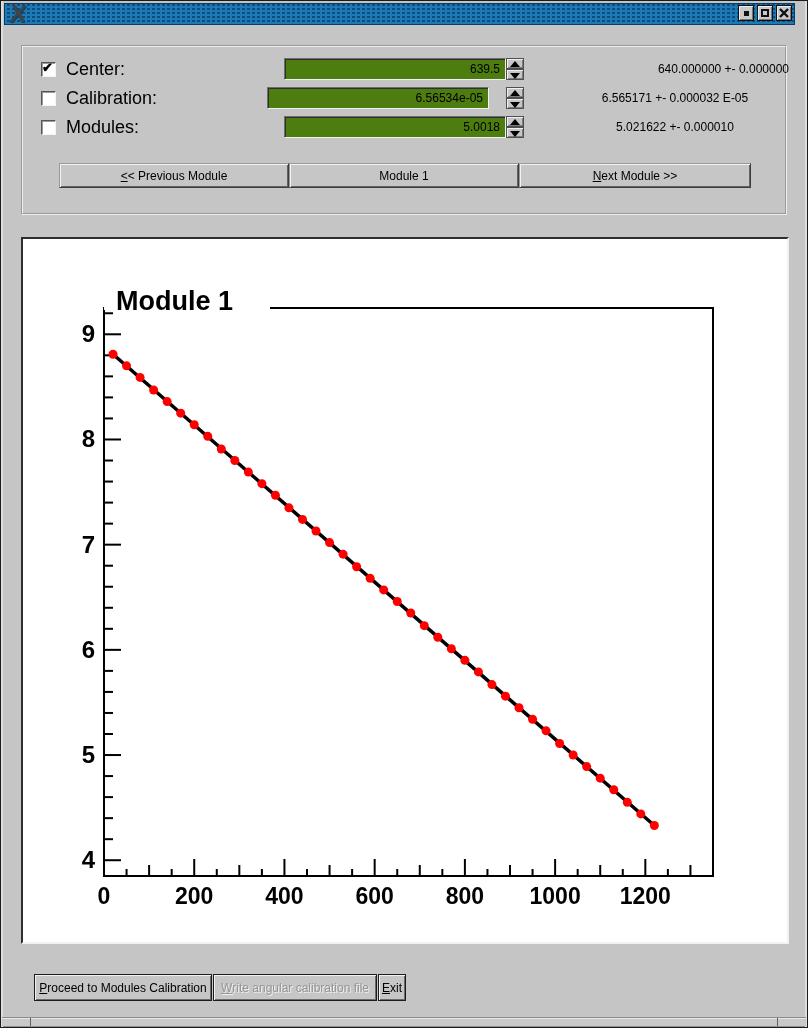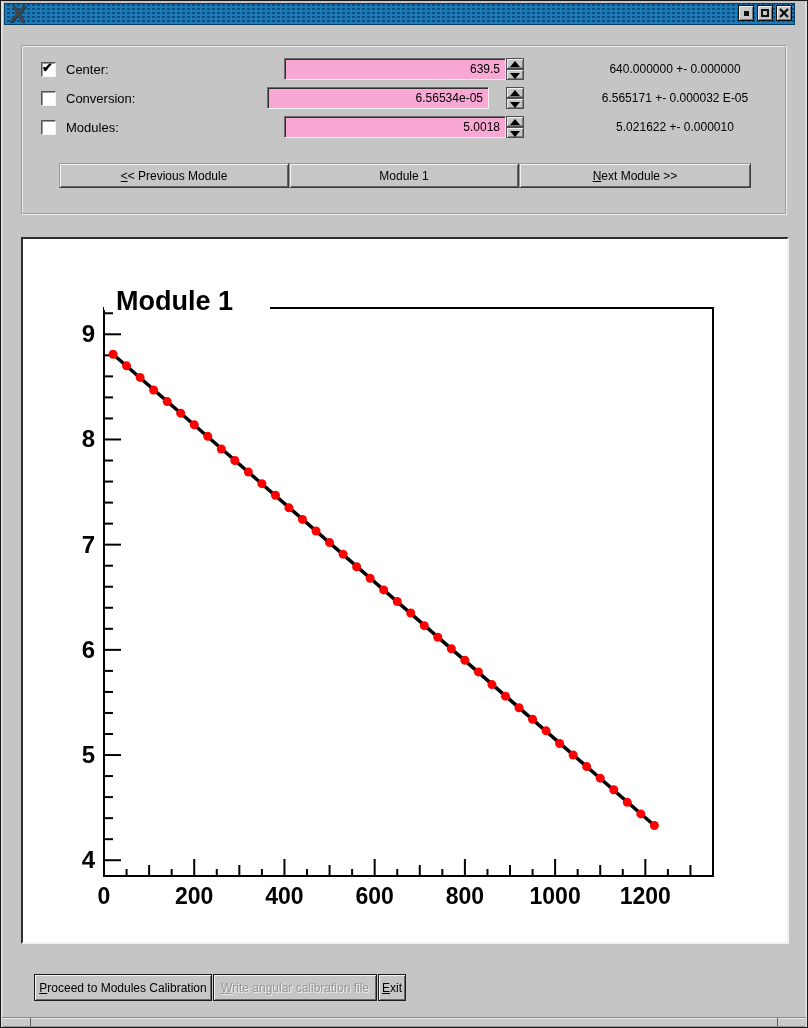--- a/index.html
+++ b/index.html
@@ -38,24 +38,24 @@
   .calib-row{position:absolute;left:40px;height:22px;display:flex;align-items:center;}
   .checkbox{
     width:13px;height:13px;background:#fff;position:relative;flex:0 0 auto;
     border:1px solid;border-color:#555 #f4f4f4 #f4f4f4 #555;
     box-shadow:inset 1px 1px 0 #9a9a9a;
   }
   .checkbox .check{
     position:absolute;left:0px;top:-3px;font-size:13px;font-weight:bold;color:#000;display:none;
   }
   .checkbox.checked .check{display:block;}
-  .row-label{margin-left:10px;font-size:13px;color:#000;}
+  .row-label{margin-left:10px;font-size:18px;color:#000;}
   .spin-input{
     position:absolute;width:222px;height:22px;box-sizing:border-box;
-    background:#f9a8d4;border:1px solid;border-color:#6d6d6d #f2f2f2 #f2f2f2 #6d6d6d;
+    background:#4d7c0f;border:1px solid;border-color:#6d6d6d #f2f2f2 #f2f2f2 #6d6d6d;
     box-shadow:inset 1px 1px 0 #2f2f2f;
     font-family:"Liberation Sans",sans-serif;font-size:12px;text-align:right;
     padding:0 5px 0 2px;outline:none;
   }
   .spinner{position:absolute;width:18px;height:22px;display:flex;flex-direction:column;}
   .spin-btn{
     flex:1;background:#c6c6c6;position:relative;
     border:1px solid #4f4f4f;
     box-shadow:inset 1px 1px 0 #f0f0f0, inset -1px -1px 0 #7c7c7c;
   }
@@ -126,25 +126,25 @@
   <span class="checkbox checked">
       <span class="check">✔</span>
     </span>
   <span class="row-label">Center:</span>
 </div>
 <input class="spin-input" style="left: 283px; top: 57px;" value="639.5">
 <div class="spinner" style="left:505px;top:57px;">
   <div class="spin-btn up"></div>
   <div class="spin-btn down"></div>
 </div>
-<div class="result-label" style="top:57px;">640.000000 +- 0.000000</div>
+<div class="result-label" style="top:57px;text-align:right;">640.000000 +- 0.000000</div>
 
 <div class="calib-row" style="top:86px;">
   <span class="checkbox"></span>
-  <span class="row-label">Conversion:</span>
+  <span class="row-label">Calibration:</span>
 </div>
 <input class="spin-input" style="left: 266px; top: 86px;" value="6.56534e-05">
 <div class="spinner" style="left:505px;top:86px;">
   <div class="spin-btn up"></div>
   <div class="spin-btn down"></div>
 </div>
 <div class="result-label" style="top:86px;">6.565171 +- 0.000032 E-05</div>
 
 <div class="calib-row" style="top:115px;">
   <span class="checkbox"></span>

